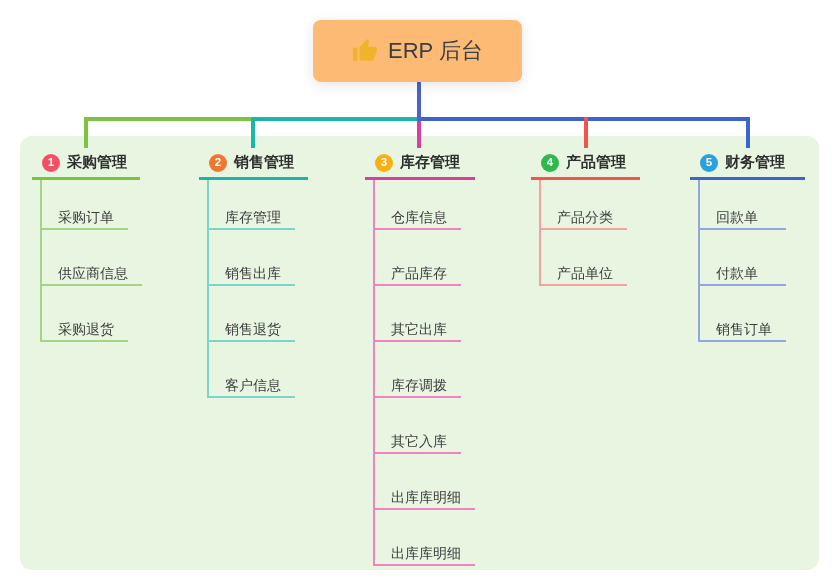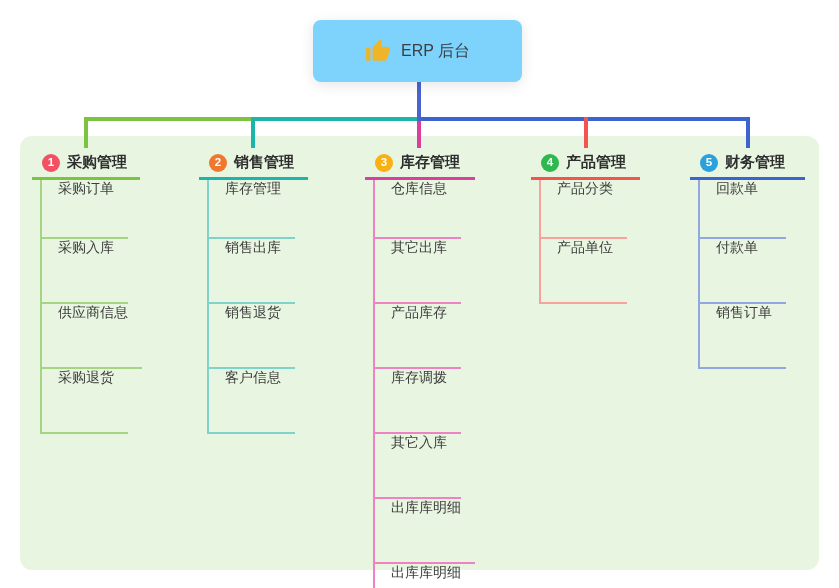--- a/index.html
+++ b/index.html
@@ -14,45 +14,45 @@
     position:absolute;left:20px;top:136px;width:799px;height:434px;
     background:#e8f5e1;border-radius:12px;z-index:0;
   }
 
   
   .lines{position:absolute;left:0;top:0;z-index:1;pointer-events:none;}
 
   
   .root-card{
     position:absolute;left:313px;top:20px;width:209px;height:62px;
-    background:#7dd3fc;border-radius:8px;z-index:3;
+    background:#fdba74;border-radius:8px;z-index:3;
     box-shadow:0 3px 14px rgba(0,0,0,.10);
     display:flex;align-items:center;justify-content:center;gap:10px;
-    font-size:16px;color:#3a3f45;font-weight:500;
+    font-size:22px;color:#3a3f45;font-weight:500;
   }
   .thumb{width:26px;height:26px;flex:0 0 auto;}
 
   
   .branch{position:absolute;top:148px;z-index:2;}
   .head{
     height:29px;border-bottom:3px solid var(--main);
     display:flex;align-items:center;gap:7px;padding-left:10px;
     cursor:default;
   }
   .badge{
     width:18px;height:18px;border-radius:50%;background:var(--badge);
     color:#ffffff;font-size:11.5px;font-weight:700;line-height:1;
     display:flex;align-items:center;justify-content:center;flex:0 0 auto;
   }
   .head-label{font-size:15px;color:#2e2e2e;font-weight:700;white-space:nowrap;}
   .leaves{margin-left:8px;border-left:2px solid var(--leaf);width:max-content;}
   .leaf{
     height:53px;border-bottom:2px solid var(--leaf);
-    display:flex;align-items:flex-start;
-    padding:0 14px 10px 16px;min-width:56px;width:max-content;
+    display:flex;align-items:flex-end;
+    padding:0 14px 1px 16px;min-width:56px;width:max-content;
     font-size:14px;color:#3c3c3c;white-space:nowrap;
   }
   .leaf:first-child{height:47px;}
 </style>
 </head>
 <body>
 
 <div class="canvas">
 
   <div class="panel" style="background: rgb(232, 245, 225);"></div>
@@ -82,23 +82,20 @@
   <div class="branch" style="left: 32px; width: 108px; --main: #7cc342; --leaf: #a5d584; --badge: #f45063;">
     <div class="head">
       <span class="badge">1</span>
       <span class="head-label">采购管理</span>
     </div>
     <div class="leaves">
       <div class="leaf">
           <span>采购订单</span>
         </div>
       <div class="leaf">
-          <span>采购入库</span>
-        </div>
-      <div class="leaf">
           <span>供应商信息</span>
         </div>
       <div class="leaf">
           <span>采购退货</span>
         </div>
     </div>
   </div>
 
   <div class="branch" style="left: 199px; width: 109px; --main: #1cb5aa; --leaf: #7ed3ca; --badge: #f0782e;">
     <div class="head">
@@ -124,24 +121,24 @@
   <div class="branch" style="left: 365px; width: 110px; --main: #d9409b; --leaf: #ee82c3; --badge: #f9b013;">
     <div class="head">
       <span class="badge">3</span>
       <span class="head-label">库存管理</span>
     </div>
     <div class="leaves">
       <div class="leaf">
           <span>仓库信息</span>
         </div>
       <div class="leaf">
-          <span>其它出库</span>
+          <span>产品库存</span>
         </div>
       <div class="leaf">
-          <span>产品库存</span>
+          <span>其它出库</span>
         </div>
       <div class="leaf">
           <span>库存调拨</span>
         </div>
       <div class="leaf">
           <span>其它入库</span>
         </div>
       <div class="leaf">
           <span>出库库明细</span>
         </div>

